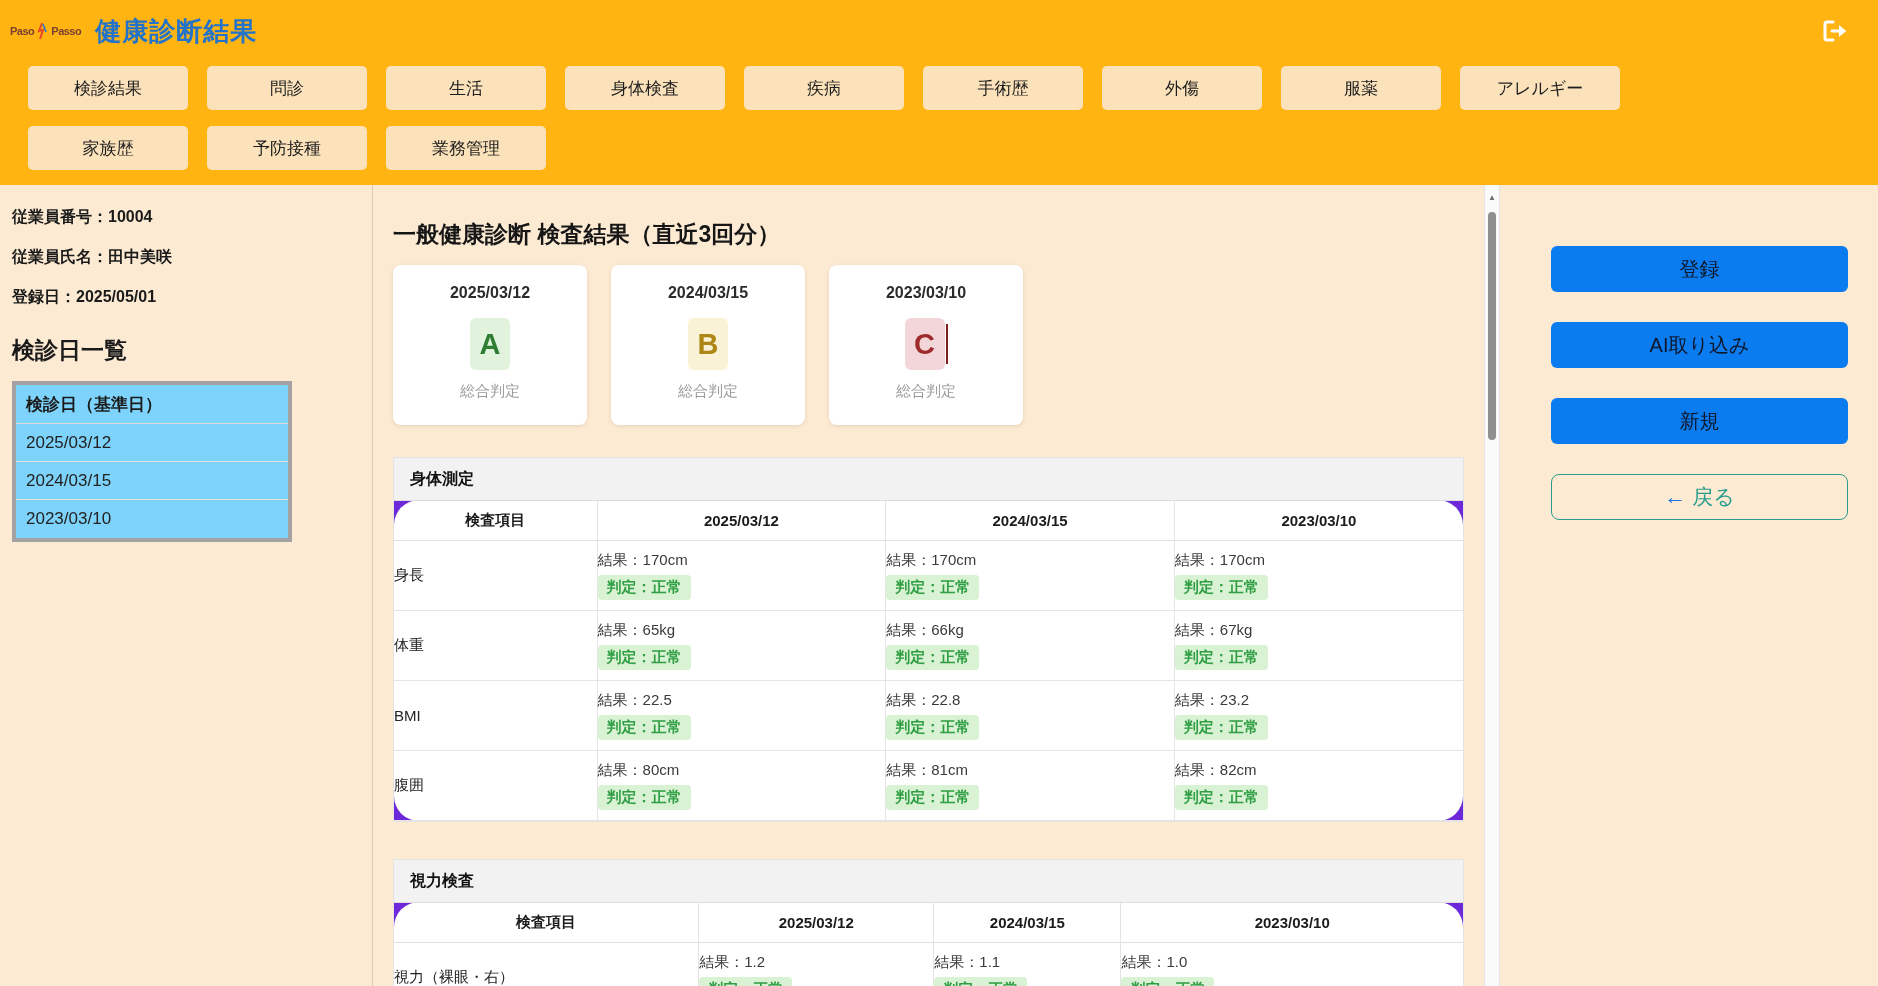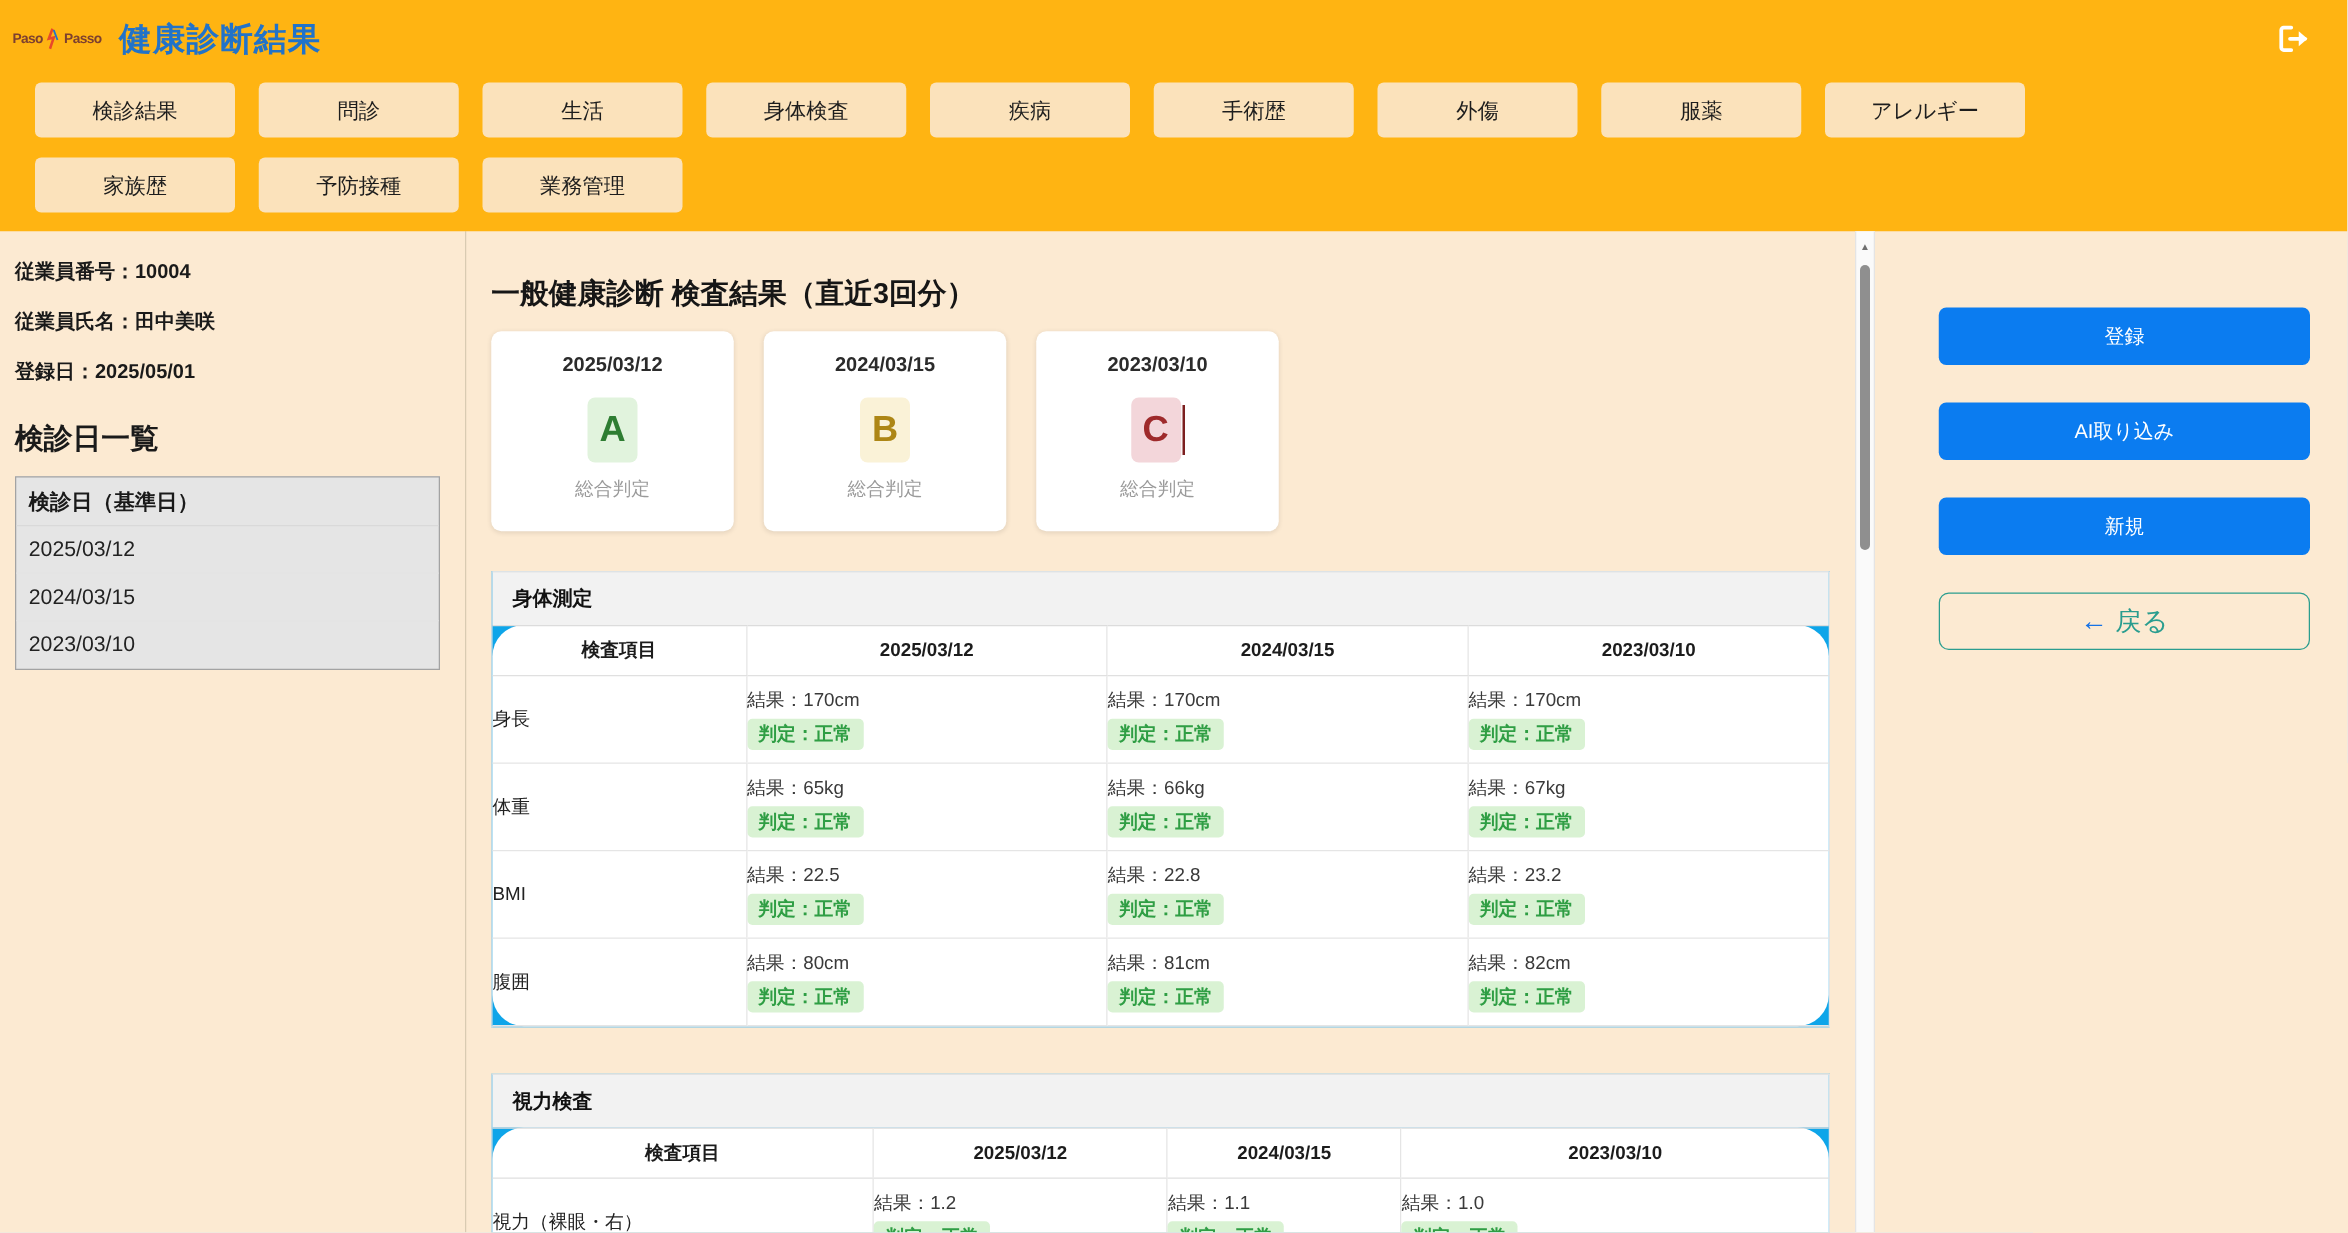--- a/index.html
+++ b/index.html
@@ -20,21 +20,21 @@
              font-family:inherit; font-size:17px; color:#1d1d1d; cursor:pointer;
              display:flex; align-items:center; justify-content:center; }
 
   
   .body { display:flex; height:801px; }
 
   
   .sidebar { width:373px; background:#fcead2; border-right:1px solid #d9cbb2; padding:22px 12px 0 12px; }
   .emp-line { font-size:16px; font-weight:bold; color:#1a1a1a; margin-bottom:19px; }
   .exam-title { font-size:23px; font-weight:bold; color:#1a1a1a; margin-top:27px; margin-bottom:15px; }
-  .exam-table { width:340px; background:#e5e5e5; border:1px solid #a3a3a3; }
+  .exam-table { width:280px; background:#7dd3fc; border:4px solid #a3a3a3; }
   .exam-th { height:39px; display:flex; align-items:center; padding-left:10px;
              font-size:17px; font-weight:bold; color:#1a1a1a; border-bottom:1px solid #d9d9d9; }
   .exam-row { height:38px; display:flex; align-items:center; padding-left:10px;
               font-size:17px; color:#222; border-bottom:1px solid #e4e4e4; cursor:pointer; }
   .exam-row:last-child { border-bottom:none; }
 
   
   .main { flex:1; padding:34px 20px 0 20px; overflow:hidden; }
   .main-title { font-size:23px; font-weight:600; color:#161616; margin-bottom:15px; }
   .cards { display:flex; gap:24px; }
@@ -44,21 +44,21 @@
   .card-date { font-size:16px; font-weight:bold; color:#2b2b2b; }
   .grade-wrap { display:flex; align-items:center; margin-top:16px; height:52px; }
   .grade { min-width:40px; height:52px; border-radius:6px; display:flex; align-items:center; justify-content:center;
            font-size:29px; font-weight:bold; padding:0 8px; }
   .grade-a { color:#2e7d32; background:#e1f3dd; }
   .grade-b { color:#ad8615; background:#faf2d7; }
   .grade-c { color:#9e2a2b; background:#f3d6da; }
   .caret { width:2px; height:40px; background:#7c1f1f; margin-left:1px; }
   .card-label { font-size:15px; color:#9a9a9a; margin-top:12px; }
 
-  .section { margin-top:32px; background:#0ea5e9; border:1px solid #e3e3e3; border-top:none; }
+  .section { margin-top:32px; background:#6d28d9; border:1px solid #e3e3e3; border-top:none; }
   .section + .section { margin-top:37px; }
   .section-bar { height:43px; background:#f2f2f2; border-top:1px solid #e3e3e3; display:flex; align-items:center;
                  padding-left:16px; font-size:16px; font-weight:bold; color:#111; }
   table.res-table { width:100%; border-collapse:collapse; background:#fff; table-layout:fixed;border-radius:25px; }
   .res-table th { height:40px; font-size:15px; font-weight:bold; color:#1c1c1c;
                   border-top:1px solid #dcdcdc; border-bottom:1px solid #e0e0e0; text-align:center; }
   .res-table td { border-bottom:1px solid #e5e5e5; text-align:left; vertical-align:middle; height:70px; }
   .res-table th + th, .res-table td + td { border-left:1px solid #e5e5e5; }
   .item-cell { font-size:15px; color:#222; }
   .res-line { font-size:15px; color:#3a3a3a; margin-bottom:5px; }
@@ -67,22 +67,22 @@
   .t1 .c-item{width:19%;} .t1 .c-d{width:27%;}
   .t2 .c-item{width:28.5%;} .t2 .c-d1{width:22%;} .t2 .c-d2{width:17.5%;} .t2 .c-d3{width:32%;}
 
   
   .vscroll { width:16px; background:#fafafa; border-left:1px solid #e4e4e4; border-right:1px solid #e4e4e4; position:relative; }
   .vscroll-up { position:absolute; top:8px; left:0; width:100%; text-align:center; font-size:8px; color:#6f6f6f; }
   .vscroll-thumb { position:absolute; top:27px; left:3px; width:8px; height:228px; background:#8f8f8f; border-radius:5px; cursor:pointer; }
 
   
   .rightpanel { width:378px; padding:61px 30px 0 51px; }
-  .action-btn { width:297px; height:46px; border:none; border-radius:6px; background:#0b7cf0; color:#ffffff;
-                font-family:inherit; font-size:16px; cursor:pointer; display:flex; align-items:center; justify-content:center;
+  .action-btn { width:297px; height:46px; border:none; border-radius:6px; background:#0b7cf0; color:#0f172a;
+                font-family:inherit; font-size:20px; cursor:pointer; display:flex; align-items:center; justify-content:center;
                 margin-bottom:30px; }
   .back-btn { width:297px; height:46px; background:transparent; border:1px solid #2a9d8f; border-radius:8px;
               font-family:inherit; font-size:21px; color:#2a9d8f; cursor:pointer;
               display:flex; align-items:center; justify-content:center; gap:6px; margin-bottom:0; }
   .back-arrow { color:#1673e6; font-weight:bold; font-size:22px; }
 </style>
 </head>
 <body>
 
 <div class="page">

